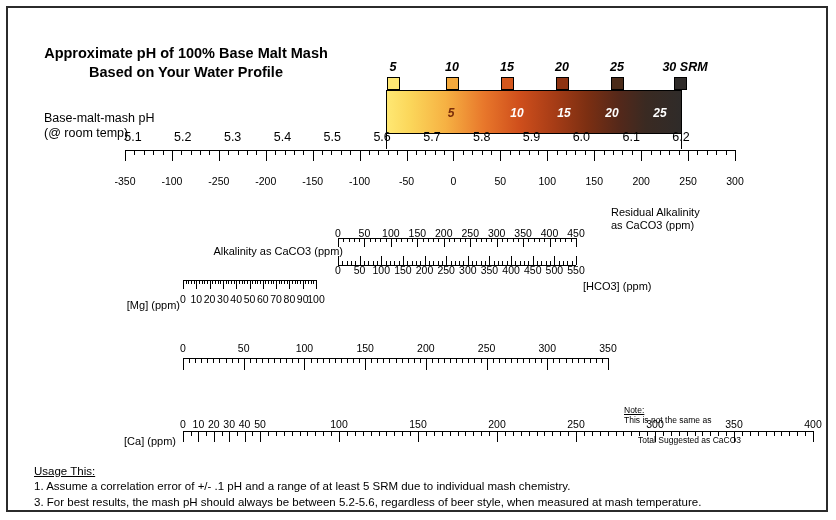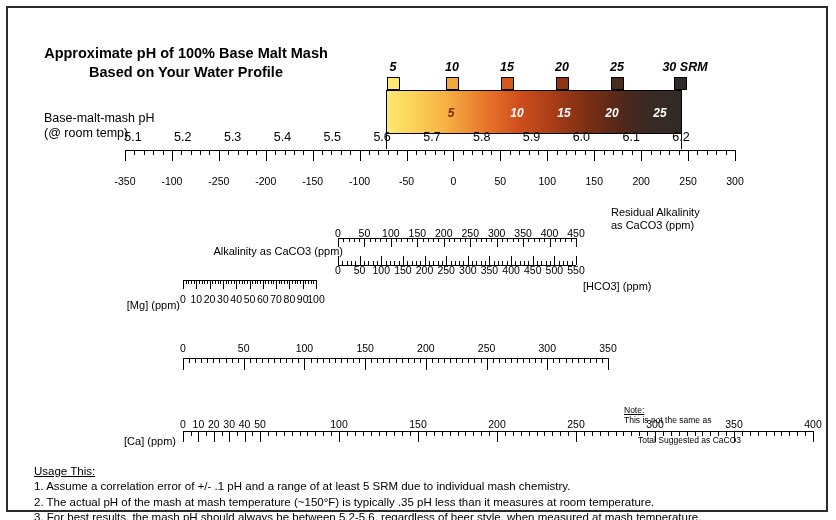--- a/index.html
+++ b/index.html
@@ -660,18 +660,17 @@
         <div class="tick-num" style="left: 489px; top: 410px;">200</div>
         <div class="tick-num" style="left: 568px; top: 410px;">250</div>
         <div class="tick-num" style="left: 647px; top: 410px;">300</div>
         <div class="tick-num" style="left: 726px; top: 410px;">350</div>
         <div class="tick-num" style="left: 805px; top: 410px;">400</div>
       </div>
 
     <div class="abs" style="left:26px; top:440px; width:770px;">
       <div class="notes-title">Usage This:</div>
       <div class="notes">1. Assume a correlation error of +/- .1 pH and a range of at least 5 SRM due to individual mash chemistry.</div>
-      <div class="notes">2. The actual pH of the mash at mash temperature (~150°F) is typically .35 pH less than it measures at room temperature.</div>
       <div class="notes">3. For best results, the mash pH should always be between 5.2-5.6, regardless of beer style, when measured at mash temperature.</div>
     </div>
 
   </div>
 </div>
 
 </body></html>

